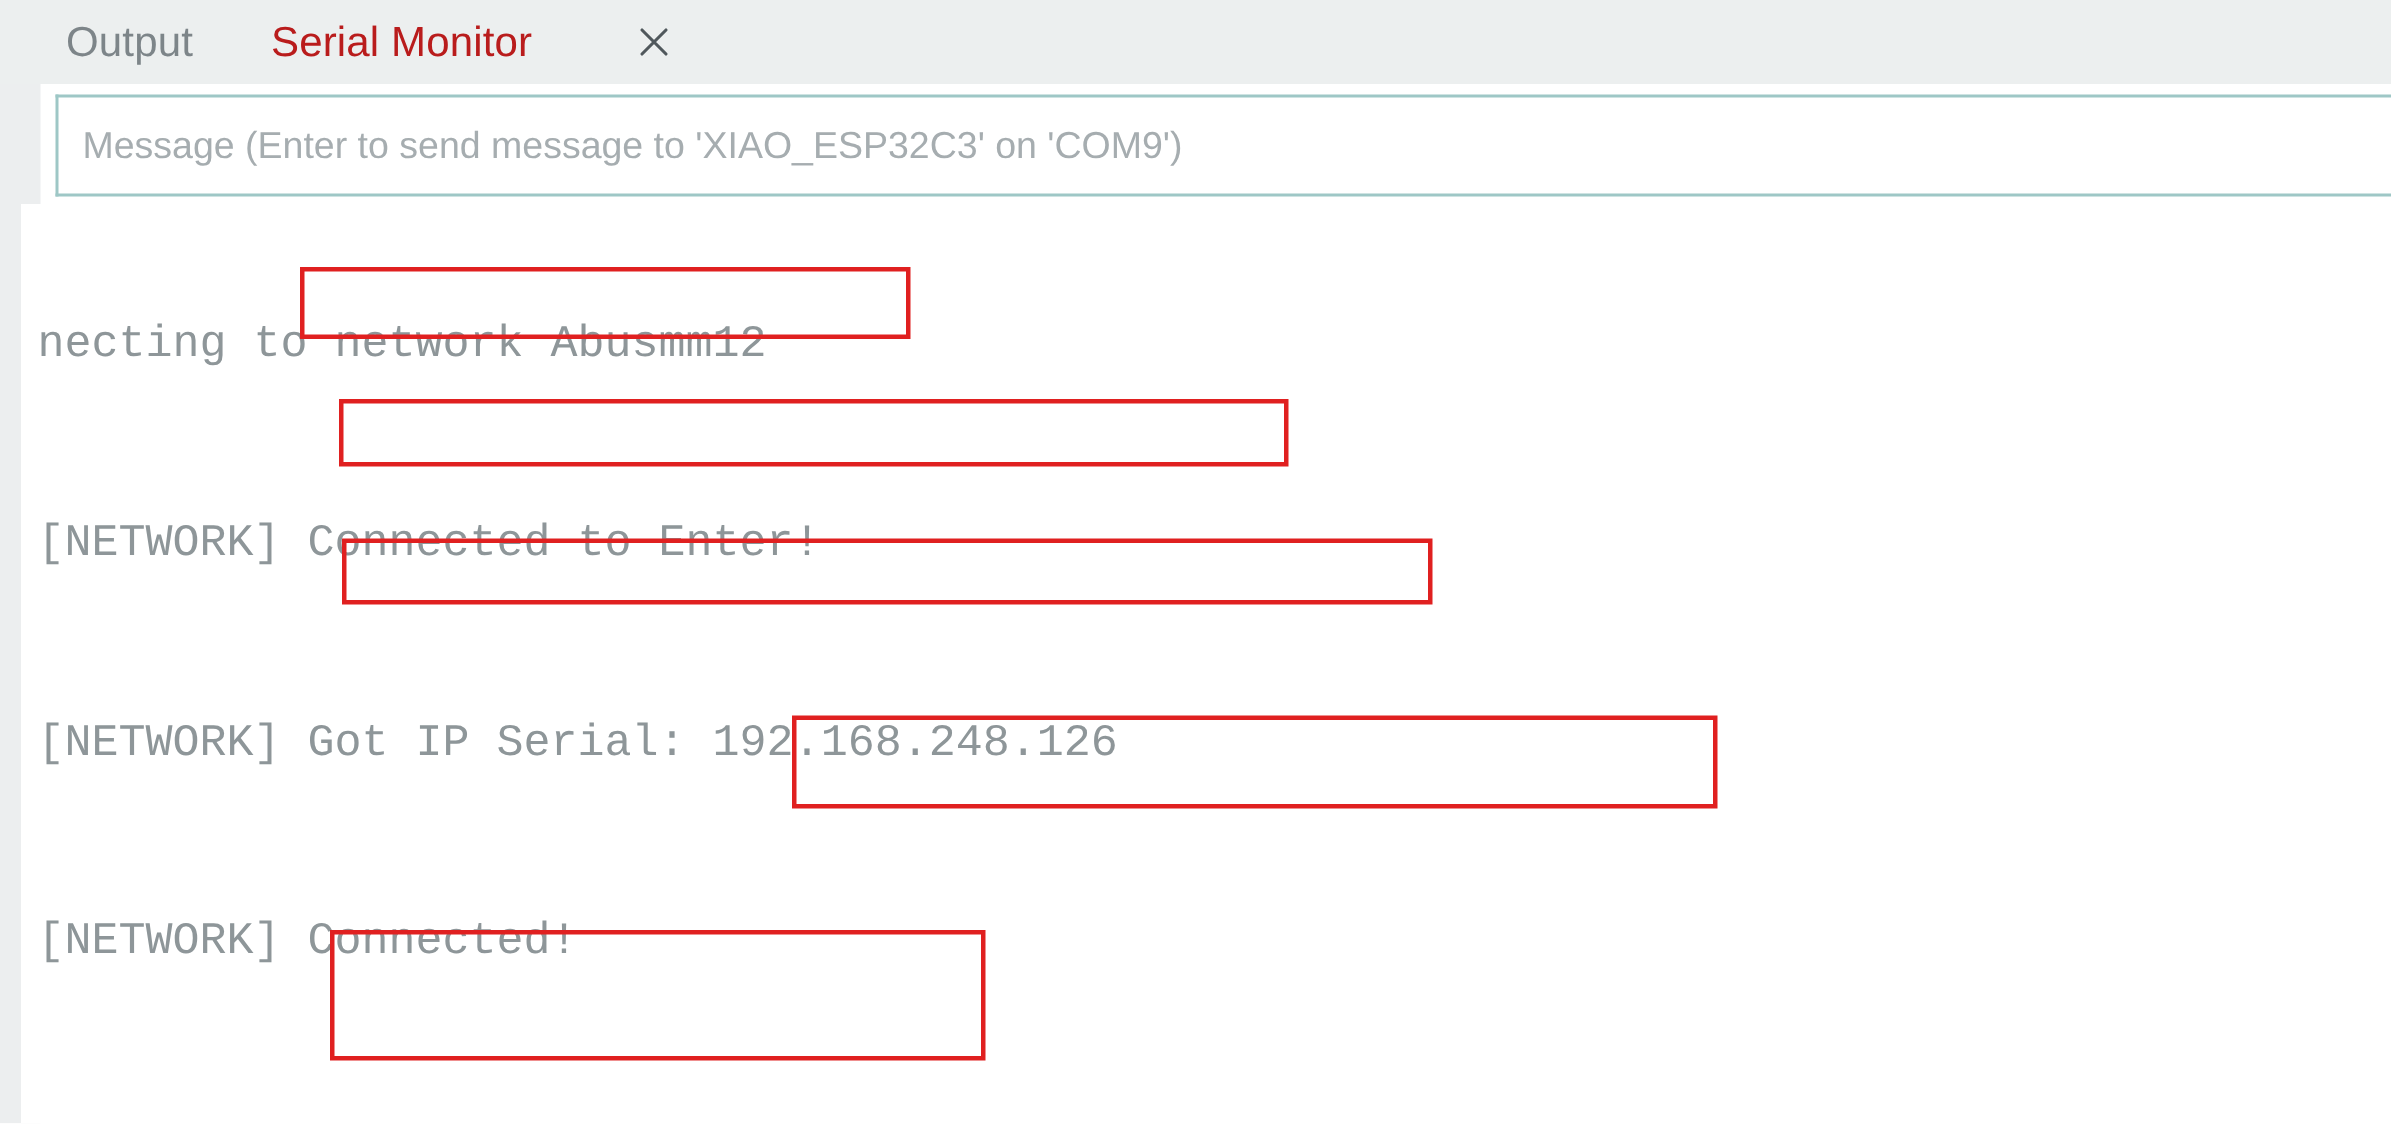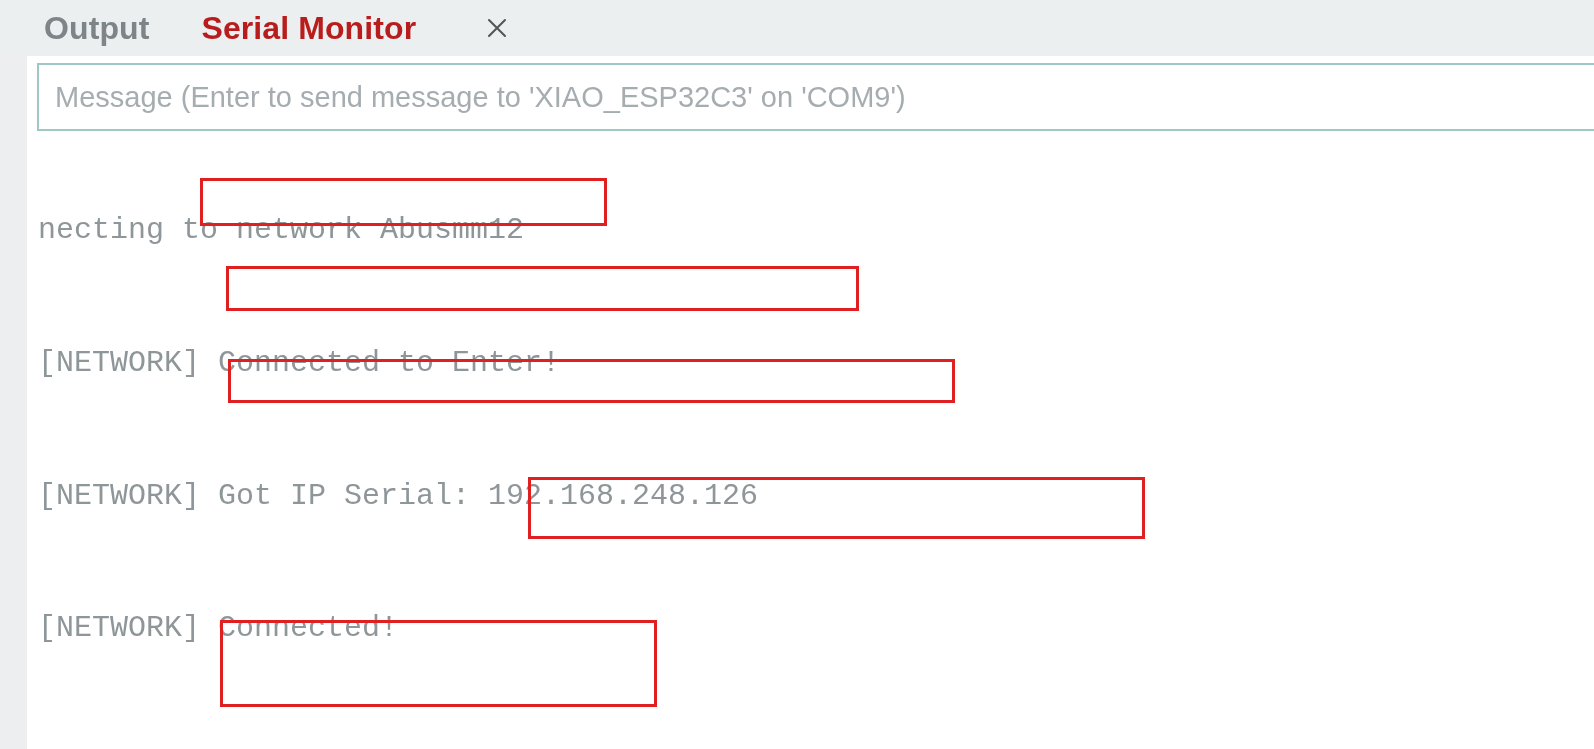--- a/index.html
+++ b/index.html
@@ -27,28 +27,27 @@
     left: 0; top: 0;
     width: 1594px;
     height: 56px;
     background: #ecefef;
     display: flex;
     align-items: center;
     box-sizing: border-box;
     padding-left: 44px;
   }
   .tab {
-    font-size: 32px;
+    font-size: 28px;
     line-height: 1;
     letter-spacing: 0.1px;
     color: #7d8589;
     margin-right: 52px;
     cursor: pointer;
     white-space: nowrap;
-    font-weight: bold;
   }
   .tab.active {
     color: #b91c1c;
   }
   .tab-group {
     display: flex;
     align-items: center;
   }
   .tab-close {
     font-size: 26px;
@@ -88,34 +87,34 @@
     display: flex;
     align-items: center;
   }
   .msg-input {
     border: 0;
     outline: 0;
     background: transparent;
     width: 100%;
     height: 100%;
     font-family: "Liberation Sans", sans-serif;
-    font-size: 29px;
+    font-size: 25px;
     color: #2b2b2b;
     padding: 0 0 0 16px;
     box-sizing: border-box;
   }
   .msg-input::placeholder {
     color: #a6adb0;
     opacity: 1;
   }
 
   
   .console {
     position: absolute;
-    left: 27px;
+    left: 14px;
     top: 136px;
     width: 1567px;
     height: 613px;
     background: #ffffff;
     overflow: hidden;
   }
   .lines {
     position: absolute;
     left: 11px;
     top: -16px;          

